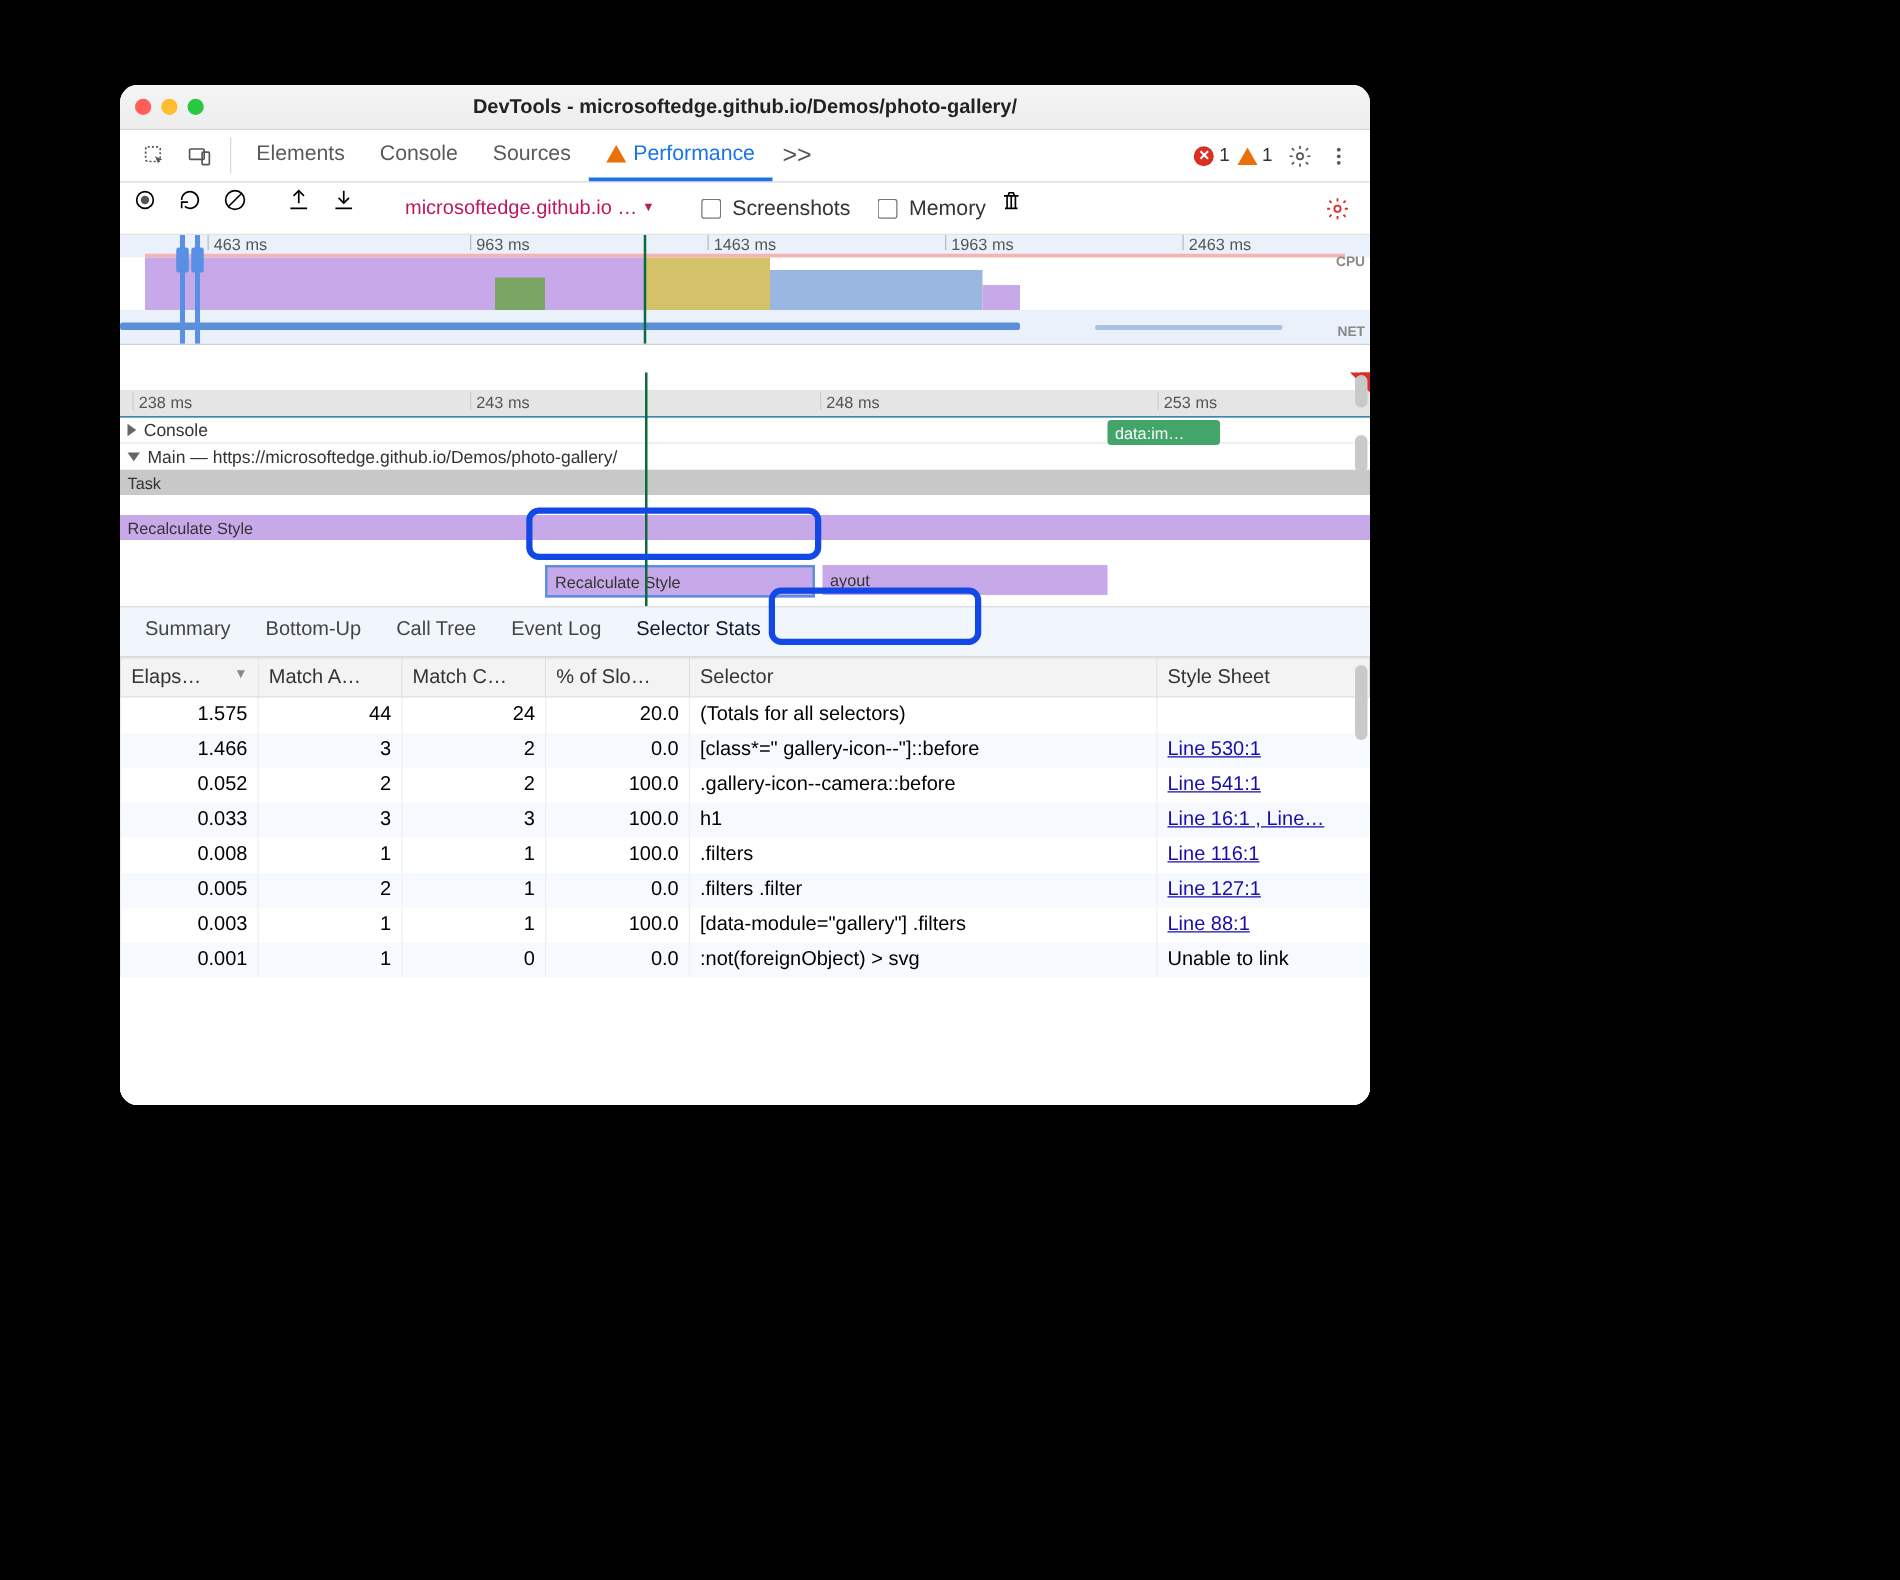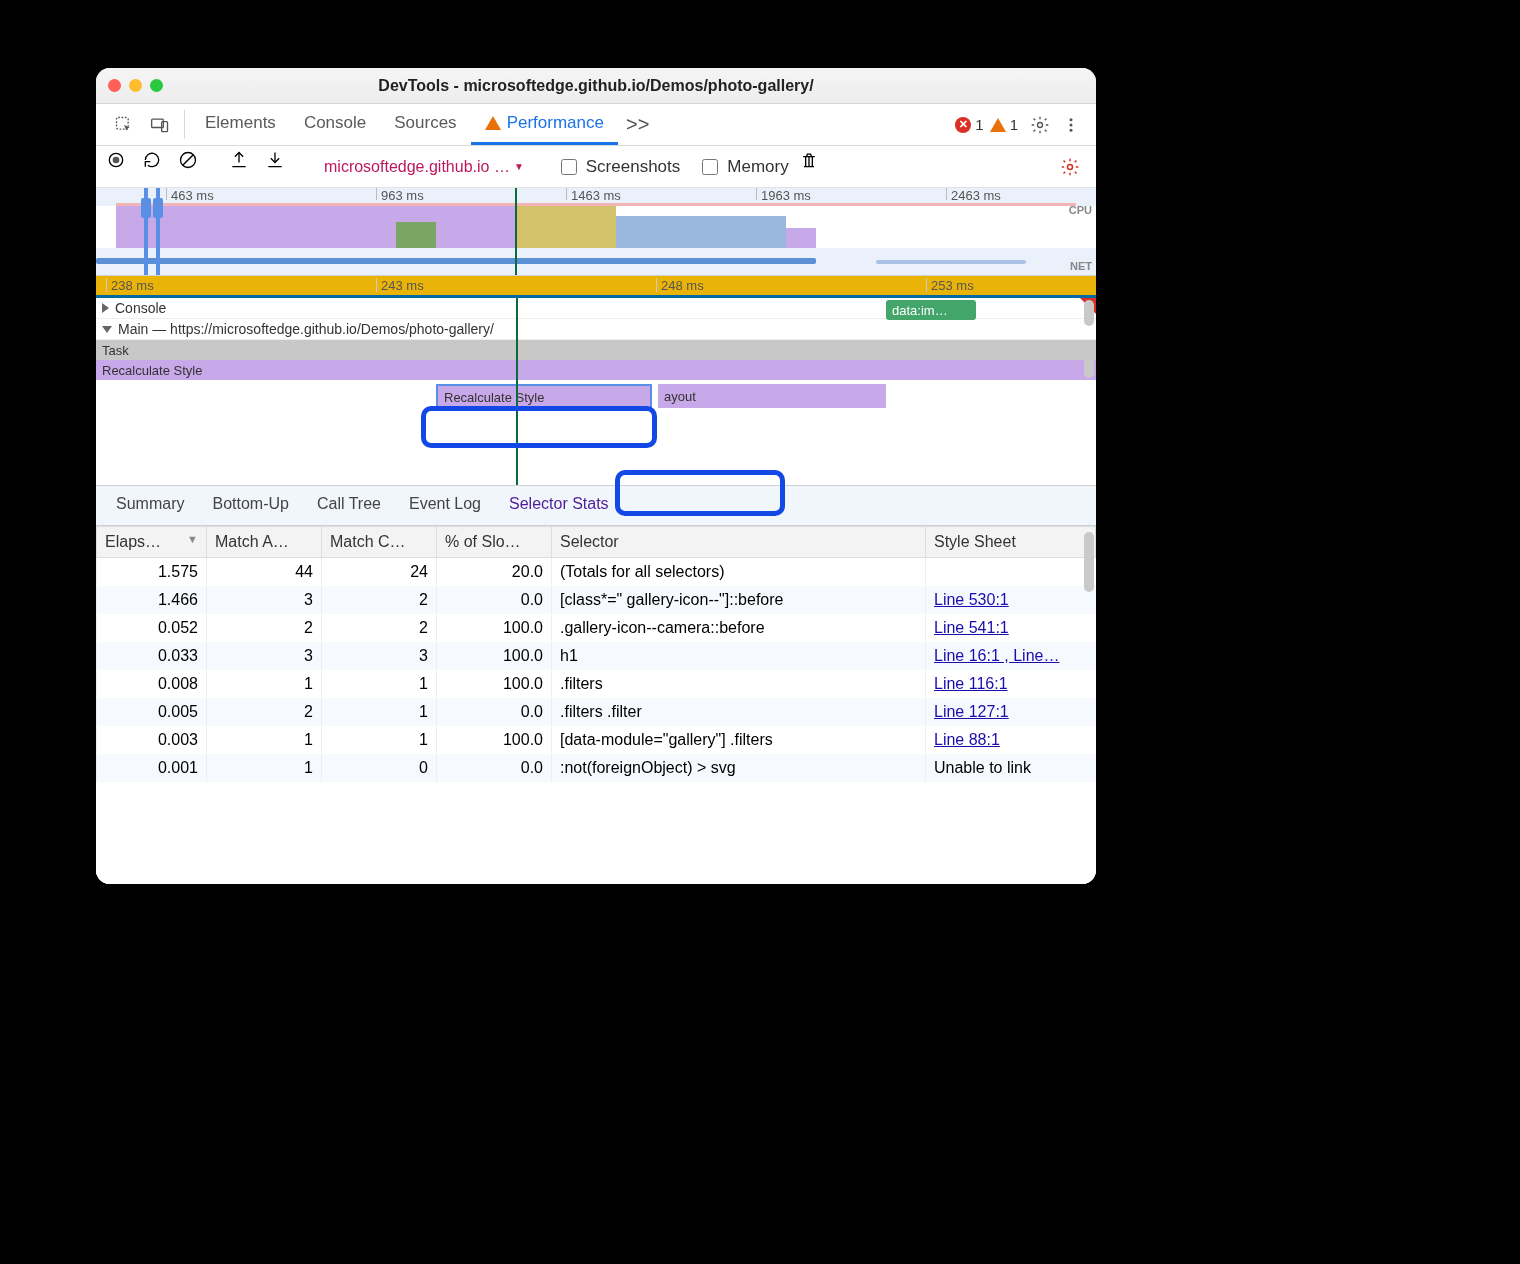--- a/index.html
+++ b/index.html
@@ -56,42 +56,42 @@
   .pinkline { position:absolute; top:15px; height:6px; background:#f3b4b6; }
   .net-band { top:66px; height:16px; }
   .net-band .seg { position:absolute; height:6px; background:#5b8fd6; top:4px; border-radius:2px;}
   .sel-handle { position:absolute; top:0; bottom:0; width:4px; background:#5a8fe6; }
   .sel-handle.l::after, .sel-handle.r::after { content:''; position:absolute; top:10px; width:10px; height:20px; background:#5a8fe6; border-radius:2px; }
   .sel-handle.l::after { left:-3px; }
   .sel-handle.r::after { right:-3px; }
   .playhead { position:absolute; top:0; bottom:0; width:2px; background:#0b6b3a; left:419px;}
   
   .flamearea { flex:0 0 210px; border-bottom:1px solid #d0d0d0; position:relative; background:#fff; overflow:hidden;}
-  .ruler { height:22px; border-bottom:3px solid #0369a1; position:relative; font-size:13px; color:#555; background:#eab308;}
+  .ruler { height:22px; border-bottom:1px solid #0369a1; position:relative; font-size:13px; color:#555; background:#e5e5e5;margin-top:36px;}
   .ruler .rt { position:absolute; top:2px; border-left:1px solid #ccc; padding-left:4px; height:14px;}
   .trackhdr { font-size:14px; color:#333; border-bottom:1px solid #eee; padding:2px 6px; display:flex; align-items:center; gap:6px;}
   .trackhdr .tri { width:0;height:0;border-top:5px solid transparent;border-bottom:5px solid transparent;border-left:7px solid #666; display:inline-block;}
   .trackhdr .tri.down { border-left:5px solid transparent;border-right:5px solid transparent;border-top:7px solid #666; border-bottom:none;}
   .net-row { height:26px; position:relative; border-bottom:1px solid #eee;}
   .net-chip { position:absolute; top:3px; height:20px; background:#44a56b; color:#fff; font-size:13px; border-radius:3px; padding:0 6px; display:flex; align-items:center;}
-  .main-row { height:20px; position:relative; font-size:14px; }
+  .main-row { height:36px; position:relative; font-size:14px; }
   .main-row .bar { position:absolute; top:0; height:20px; display:flex; align-items:center; padding:0 6px; font-size:13px; color:#333; overflow:hidden; white-space:nowrap;}
   .bar.task { background:#c8c8c8; }
   .bar.recalc { background:#c7a8e8; }
   .bar.layout { background:#c7a8e8; }
   .flame-play { position:absolute; top:22px; bottom:0; left:420px; width:2px; background:#0b6b3a;}
   .redflag { position:absolute; right:0; top:22px; width:0;height:0;border-top:8px solid #d93025;border-left:8px solid transparent;border-right:8px solid #d93025;border-bottom:8px solid transparent;}
   .bluebox { position:absolute; border:5px solid #1249e6; border-radius:10px; pointer-events:none;}
   .bb1 { left:325px; top:338px; width:236px; height:42px; }
   
   .detail { flex:1; display:flex; flex-direction:column; background:#f1f6fd; position:relative;}
   .bb2 { left:519px; top:-16px; width:170px; height:46px; }
   .dtabs { height:40px; display:flex; align-items:stretch; border-bottom:1px solid #d0d0d0; padding:0 6px; position:relative;}
   .dtab { padding:0 14px; display:flex; align-items:center; font-size:16px; color:#444; cursor:pointer; border-bottom:3px solid transparent;}
-  .dtab.active { color:#4c1d95;justify-content:flex-end; }
+  .dtab.active { color:#0f172a;justify-content:flex-end; }
   .grid { flex:1; overflow:auto; background:#fff;}
   table { border-collapse:collapse; width:100%; font-size:16px; table-layout:fixed; }
   th { text-align:left; font-weight:400; color:#333; background:#f3f3f3; border:1px solid #ddd; padding:6px 8px; position:sticky; top:0; white-space:nowrap; overflow:hidden; text-overflow:ellipsis;}
   th .sortdesc { float:right; font-size:11px; color:#888;}
   td { border-left:1px solid #eee; padding:5px 8px; white-space:nowrap; overflow:hidden; text-overflow:ellipsis;}
   tr:nth-child(even) td { background:#f6f9fe;}
   td.num { text-align:right; }
   td a { color:#1a0dab; text-decoration:underline;}
   
   .scrollnub { position:absolute; right:2px; width:10px; background:#c9c9c9; border-radius:5px;}

